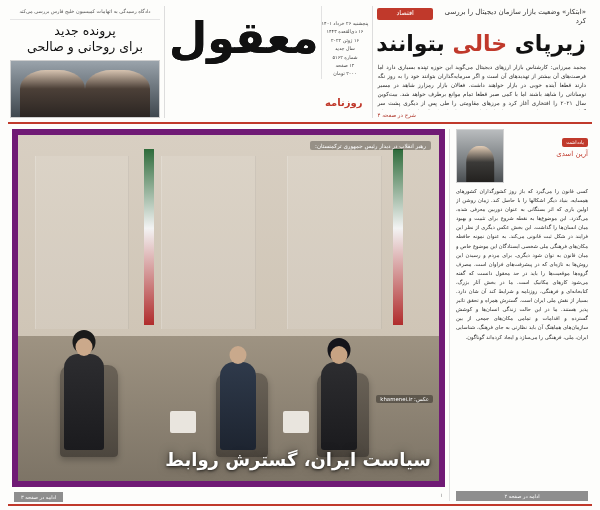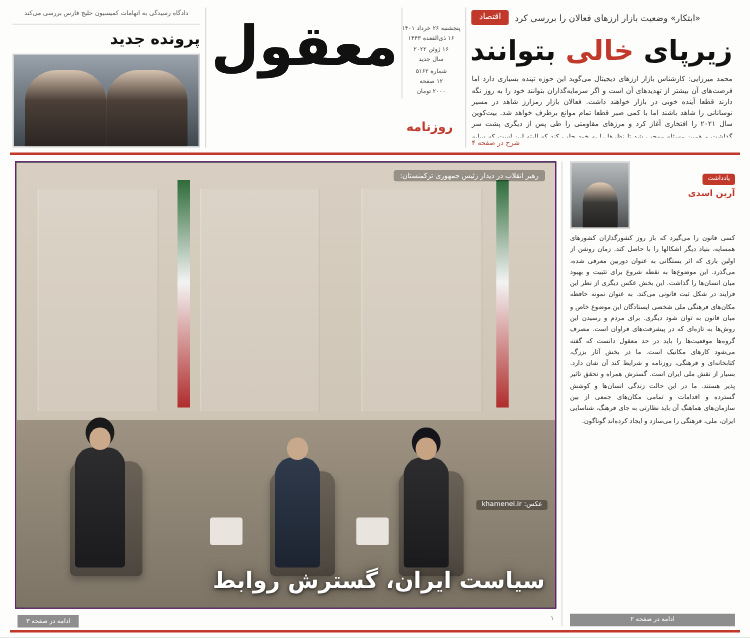--- a/index.html
+++ b/index.html
@@ -42,21 +42,21 @@
     display: flex;
     flex-direction: column;
     min-width: 0;
   }
   .lead-kicker {
     font-size: 6.5px;
     color: #ffffff;
     background: #c0392b;
     display: inline-block;
     align-self: flex-start;
-    padding: 2px 6px;
+    padding: 2px 19px;
     border-radius: 2px;
     line-height: 1.2;
     margin-bottom: 4px;
     letter-spacing: 0;
   }
   .lead-kicker-row {
     display: flex;
     flex-direction: row-reverse;
     align-items: center;
     gap: 5px;
@@ -146,22 +146,23 @@
     font-size: 5px;
     color: #555;
     text-align: center;
     line-height: 1.5;
     border-bottom: 1px solid #e5e5e5;
     padding-bottom: 3px;
     margin-bottom: 3px;
   }
   .top-left-title {
     font-size: 12.5px;
-    font-weight: bold;
+    font-weight: normal;
     color: #111;
+    text-align: center;
     line-height: 1.35;
     margin-bottom: 4px;
   }
   .top-left-photo {
     flex: 1 1 auto;
     background: linear-gradient(180deg,#9aa3ab 0%, #6f7880 45%, #3f474e 100%);
     border: 1px solid #cfcfcf;
     position: relative;
     overflow: hidden;
     min-height: 40px;
@@ -228,21 +229,21 @@
     background: #c0392b;
     color: #fff;
     font-size: 5px;
     padding: 1.5px 4px;
     border-radius: 2px;
     margin-bottom: 3px;
   }
   .op-author {
     font-size: 7px;
     color: #c0392b;
-    font-weight: bold;
+    font-weight: normal;
     line-height: 1.4;
   }
   .op-title {
     font-size: 9.5px;
     font-weight: bold;
     line-height: 1.45;
     color: #111;
     text-align: right;
     margin: 4px 0 4px 0;
     border-bottom: 1px solid #eee;
@@ -268,22 +269,22 @@
   
   .main-col {
     flex: 1 1 auto;
     padding: 0 4px;
     display: flex;
     flex-direction: column;
   }
   .photo-frame {
     position: relative;
     flex: 1 1 auto;
-    background: #14532d;
-    border: 1px solid #701a75;
+    background: #737373;
+    border: 6px solid #701a75;
     overflow: hidden;
   }
   
   .scene-wall {
     position: absolute; inset: 0;
     background: linear-gradient(180deg,#d8cfc2 0%, #cfc5b6 58%, #b9ad9c 58%, #a89c8b 100%);
   }
   .scene-floor {
     position: absolute; left: 0; right: 0; bottom: 0; height: 42%;
     background: linear-gradient(180deg,#9e9382 0%, #7d7466 100%);
@@ -402,21 +403,21 @@
 </head>
 <body>
 
 <div class="page">
 
   <div class="masthead">
 
     <div class="lead-col">
       <div class="lead-kicker-row">
         <span class="lead-kicker">اقتصاد</span>
-        <span class="lead-kicker-text">«ابتکار» وضعیت بازار ارزهای فعالان را بررسی کرد</span>
+        <span class="lead-kicker-text">«ابتکار» وضعیت بازار سازمان دیجیتال را بررسی کرد</span>
       </div>
       <div class="lead-title">
         <span>زیرپای</span>
         <span class="hl">خالی</span>
         <span>بتوانند</span>
       </div>
       <div class="lead-body">محمد میرزایی: کارشناس بازار ارزهای دیجیتال می‌گوید این حوزه تپنده بسیاری دارد اما فرصت‌های آن بیشتر از تهدیدهای آن است و اگر سرمایه‌گذاران بتوانند خود را به روز نگه دارند قطعا آینده خوبی در بازار خواهند داشت. فعالان بازار رمزارز شاهد در مسیر نوسانانی را شاهد باشند اما با کمی صبر قطعا تمام موانع برطرف خواهد شد. بیت‌کوین سال ۲۰۲۱ را افتخاری آغاز کرد و مرزهای مقاومتی را طی پس از دیگری پشت سر گذاشت و همین مسئله موجب شد تا نظرها را به خود جلب کند که البته این است که سایه ماه‌ها بر کل بازار سایه افکنده است. بازار رمزارز در یک هفته اخیر حدود ۲۲ درصد از ارزش خود را از دست داد.</div>
       <div class="lead-more">شرح در صفحه ۴</div>
     </div>
 
@@ -431,20 +432,21 @@
         <div>شماره ۵۱۶۲</div>
         <div>۱۲ صفحه</div>
         <div>۲۰۰۰ تومان</div>
       </div>
     </div>
 
     <div class="top-left">
       <div class="top-left-kicker">دادگاه رسیدگی به اتهامات کمیسیون خلیج فارس بررسی می‌کند</div>
       <div class="top-left-title">
         <div>پرونده جدید</div>
+        <div>برای روحانی و صالحی</div>
       </div>
       <div class="top-left-photo">
         <div class="tl-face a"></div>
         <div class="tl-face b"></div>
       </div>
     </div>
   </div>
 
   <div class="body-wrap">
 

